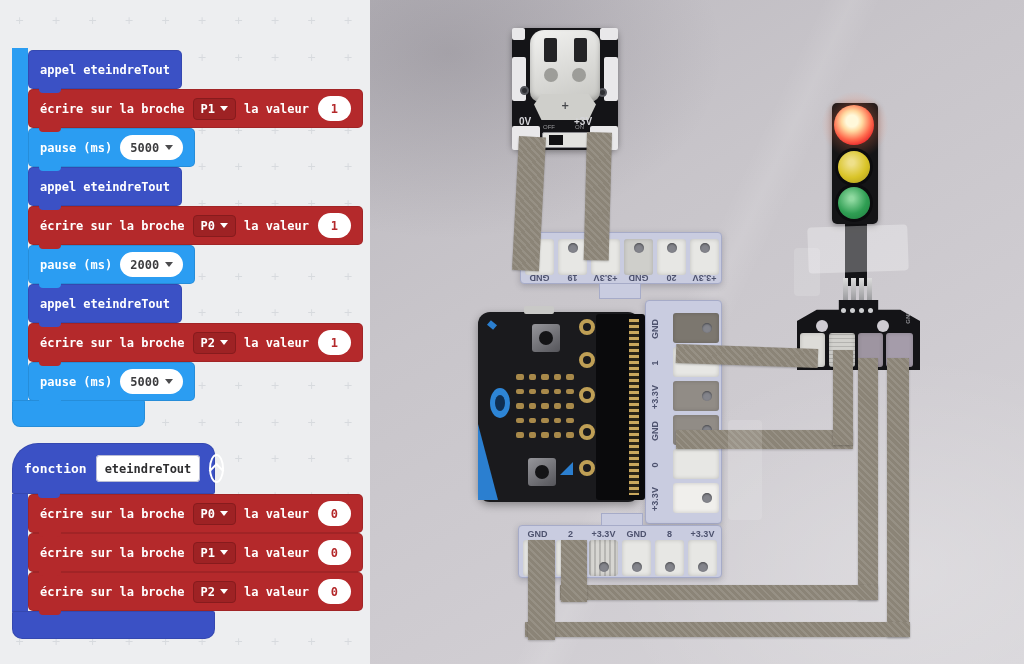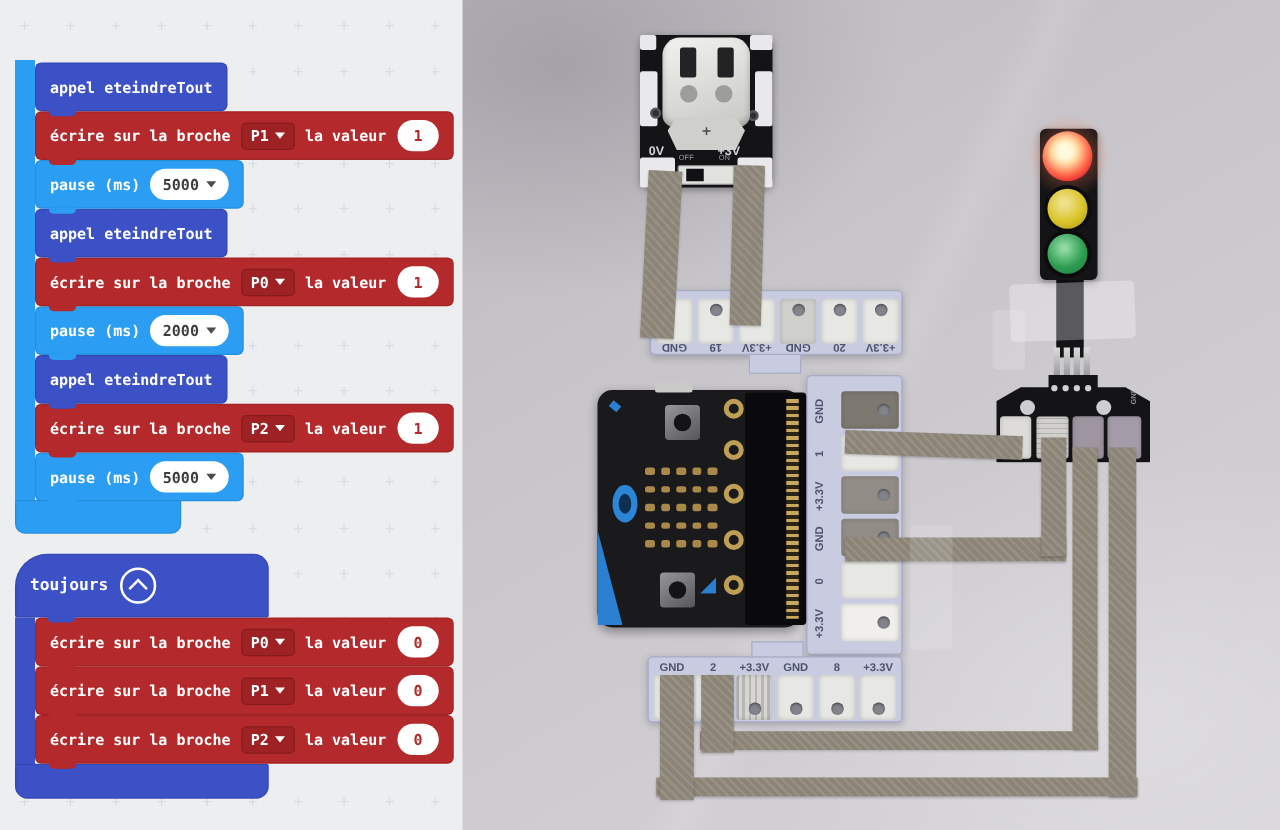--- a/index.html
+++ b/index.html
@@ -294,21 +294,22 @@
   </div>
   <div class="blk c-loop bump" style="top:362px;z-index:11">
     <span>pause (ms)</span>
     <span class="pill">
       <b>5000</b>
       <i class="car d"></i>
       </span>
   </div>
 
   <div class="hd c-call bump2" style="top:443px;height:51px;width:203px;border-radius:26px 12px 2px 2px;z-index:30">
-    <span>toujours</span>
+    <span>fonction</span>
+    <span class="fn-input" style="position:static;margin-left:9px">eteindreTout</span>
     <span class="collapse" style="position:static">
       <i class="chev" style="position:static"></i>
       </span>
   </div>
   <div class="sp c-call" style="top:494px;height:118px;z-index:22"></div>
   <div class="ft c-call" style="top:611px;height:28px;width:203px;border-radius:2px 2px 10px 10px;z-index:22"></div>
 
   <div class="blk c-pin bump" style="top:494px;z-index:29">
     <span>écrire sur la broche</span>
     <span class="dd">

